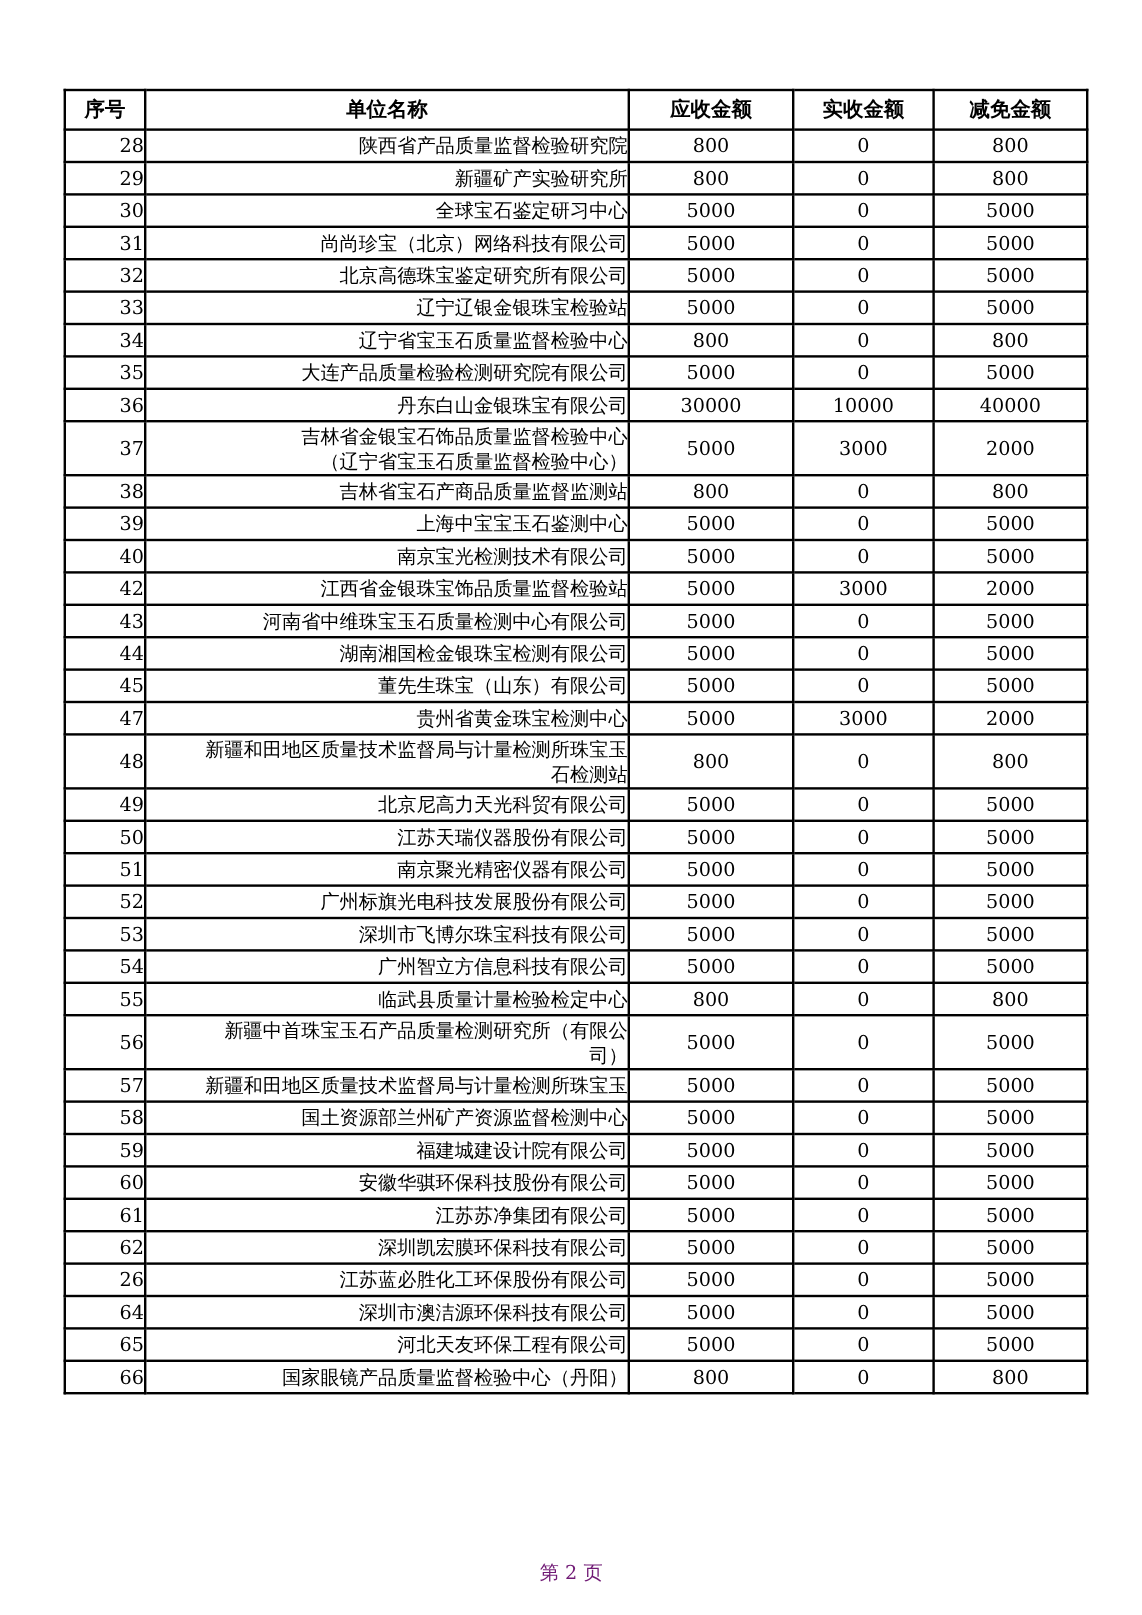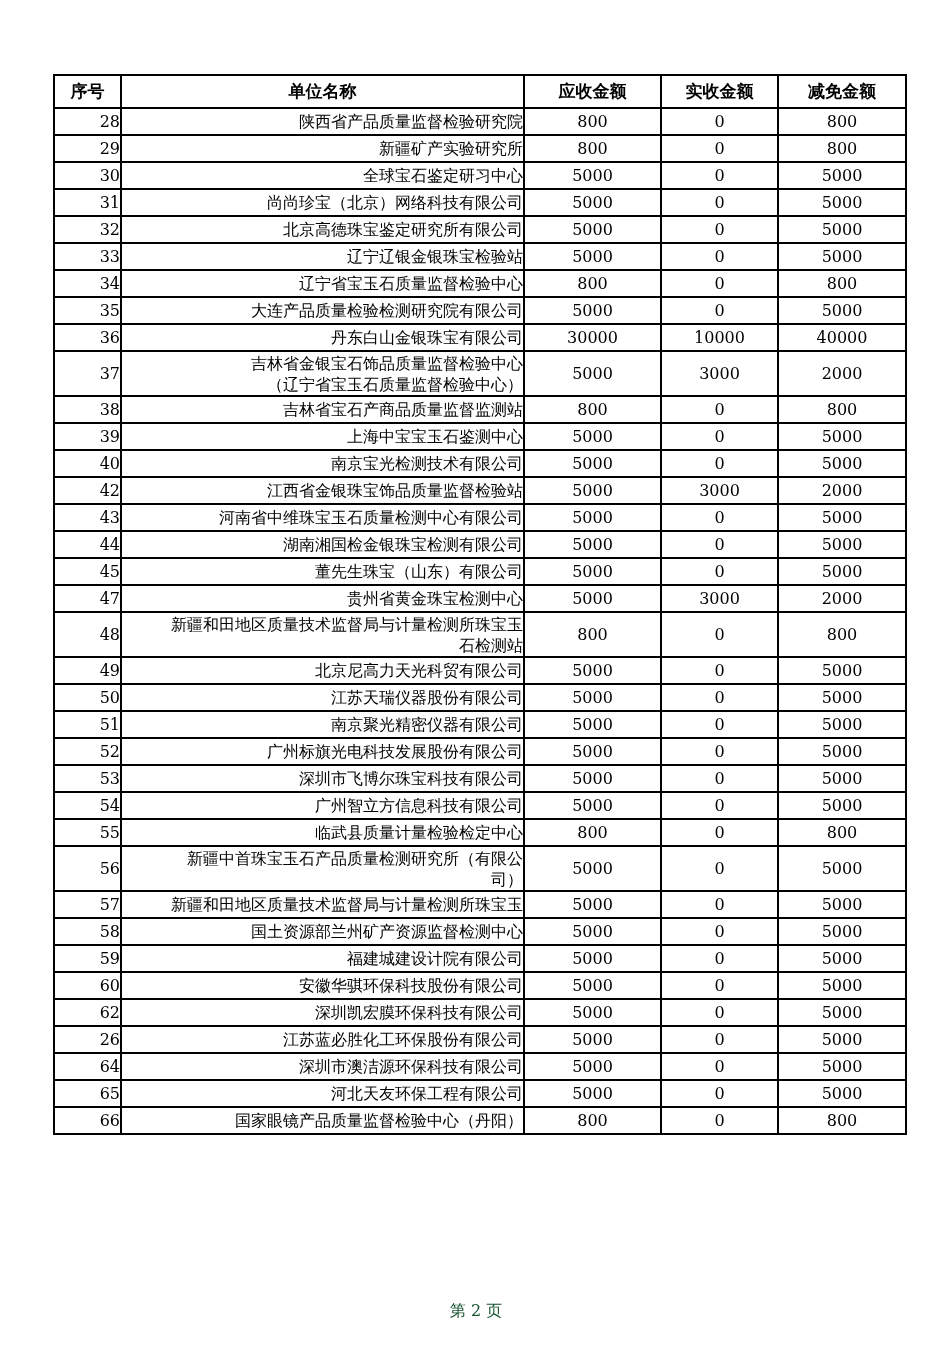--- a/index.html
+++ b/index.html
@@ -47,21 +47,21 @@
   td.c-amt { text-align: center; }
   tr.single td { height: 25px; }
   tr.double td { height: 43px; }
   .footer {
     position: absolute;
     top: 1277px;
     left: 0;
     width: 952px;
     text-align: center;
     font-size: 16px;
-    color: #14532d;
+    color: #701a75;
   }
 </style>
 </head>
 <body>
 
 <div class="page">
 
   <table class="fee-table">
     <colgroup>
       <col style="width:67px">
@@ -294,20 +294,27 @@
       <td class="c-amt">5000</td>
     </tr>
         <tr class="single">
       <td class="c-no">60</td>
       <td class="c-name">安徽华骐环保科技股份有限公司</td>
       <td class="c-amt">5000</td>
       <td class="c-amt">0</td>
       <td class="c-amt">5000</td>
     </tr>
         <tr class="single">
+      <td class="c-no">61</td>
+      <td class="c-name">江苏苏净集团有限公司</td>
+      <td class="c-amt">5000</td>
+      <td class="c-amt">0</td>
+      <td class="c-amt">5000</td>
+    </tr>
+        <tr class="single">
       <td class="c-no">62</td>
       <td class="c-name">深圳凯宏膜环保科技有限公司</td>
       <td class="c-amt">5000</td>
       <td class="c-amt">0</td>
       <td class="c-amt">5000</td>
     </tr>
         <tr class="single">
       <td class="c-no">26</td>
       <td class="c-name">江苏蓝必胜化工环保股份有限公司</td>
       <td class="c-amt">5000</td>

